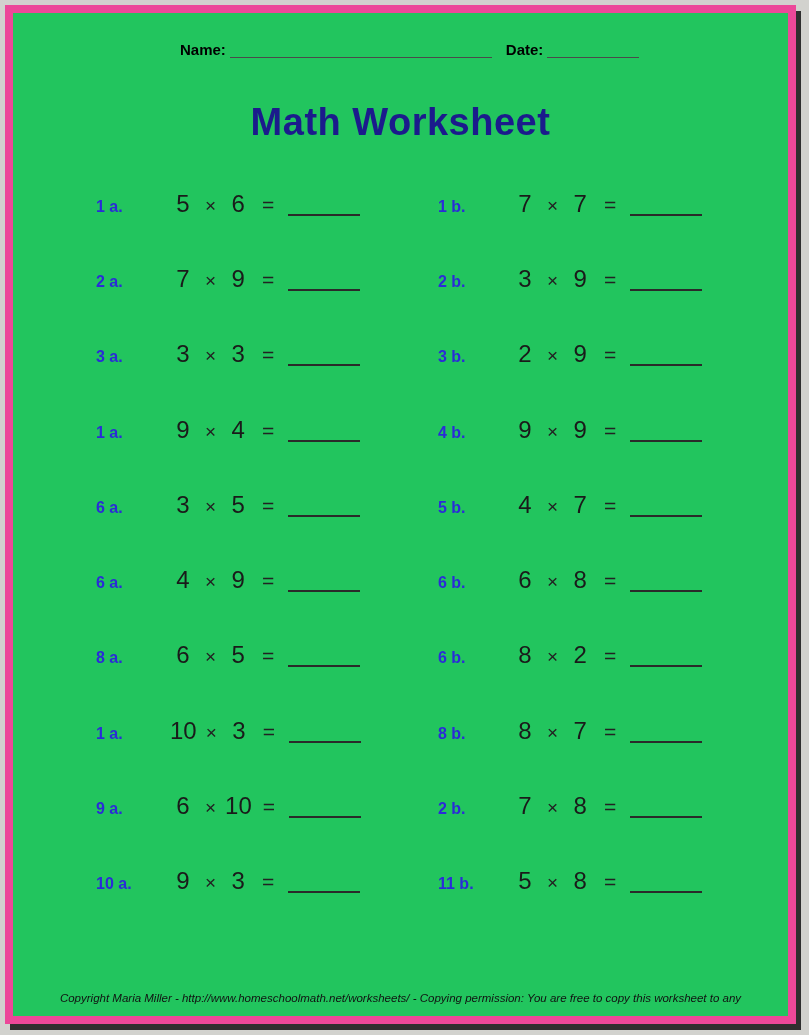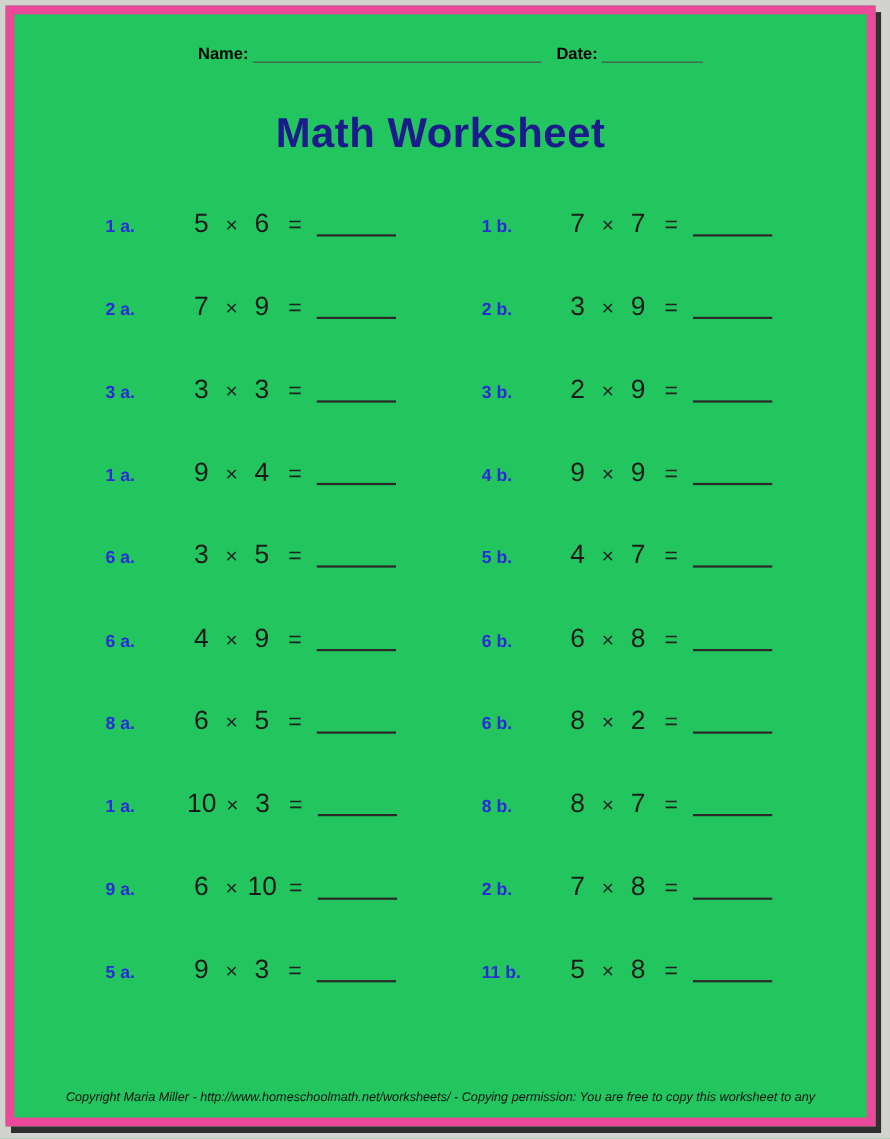--- a/index.html
+++ b/index.html
@@ -324,21 +324,21 @@
     <span class="expr">
       <span class="num">7</span>
       <span class="op">×</span>
       <span class="num">8</span>
       <span class="eq">=</span>
       <span class="blank"></span>
     </span>
   </div>
 
   <div class="problem">
-    <span class="pnum">5 a.</span>
+    <span class="pnum">10 a.</span>
     <span class="expr">
       <span class="num">9</span>
       <span class="op">×</span>
       <span class="num">3</span>
       <span class="eq">=</span>
       <span class="blank"></span>
     </span>
   </div>
 
   <div class="problem">

